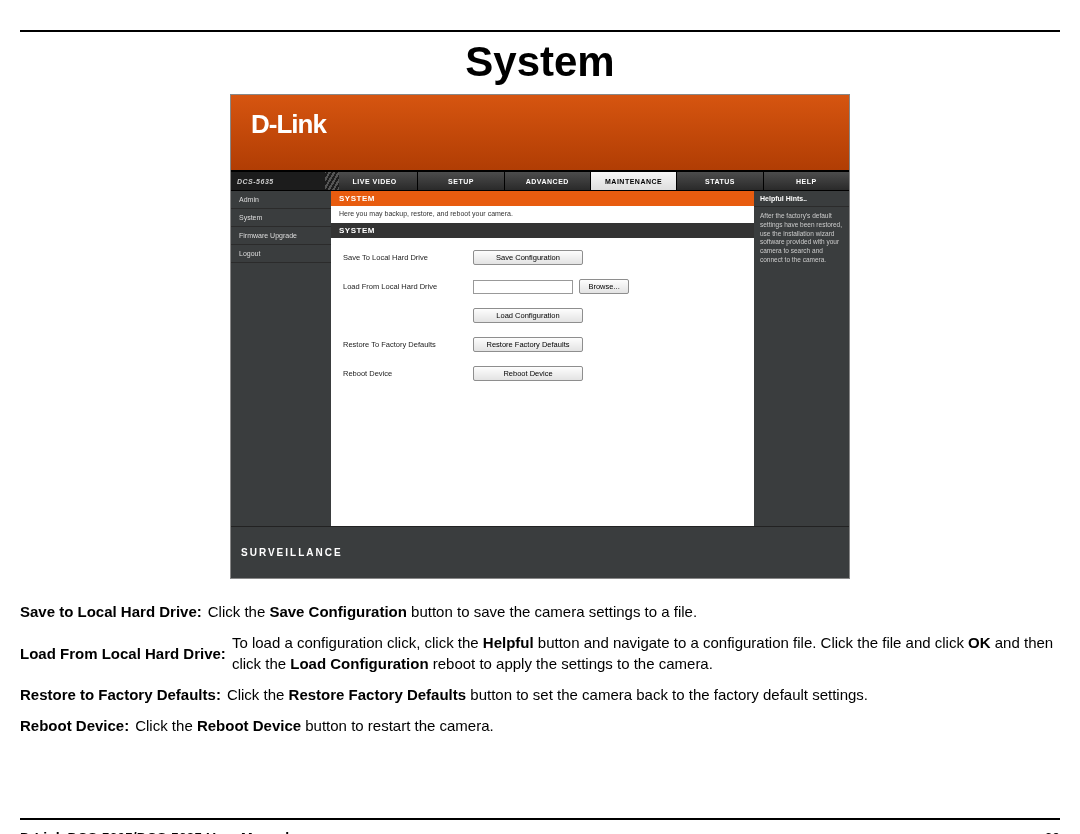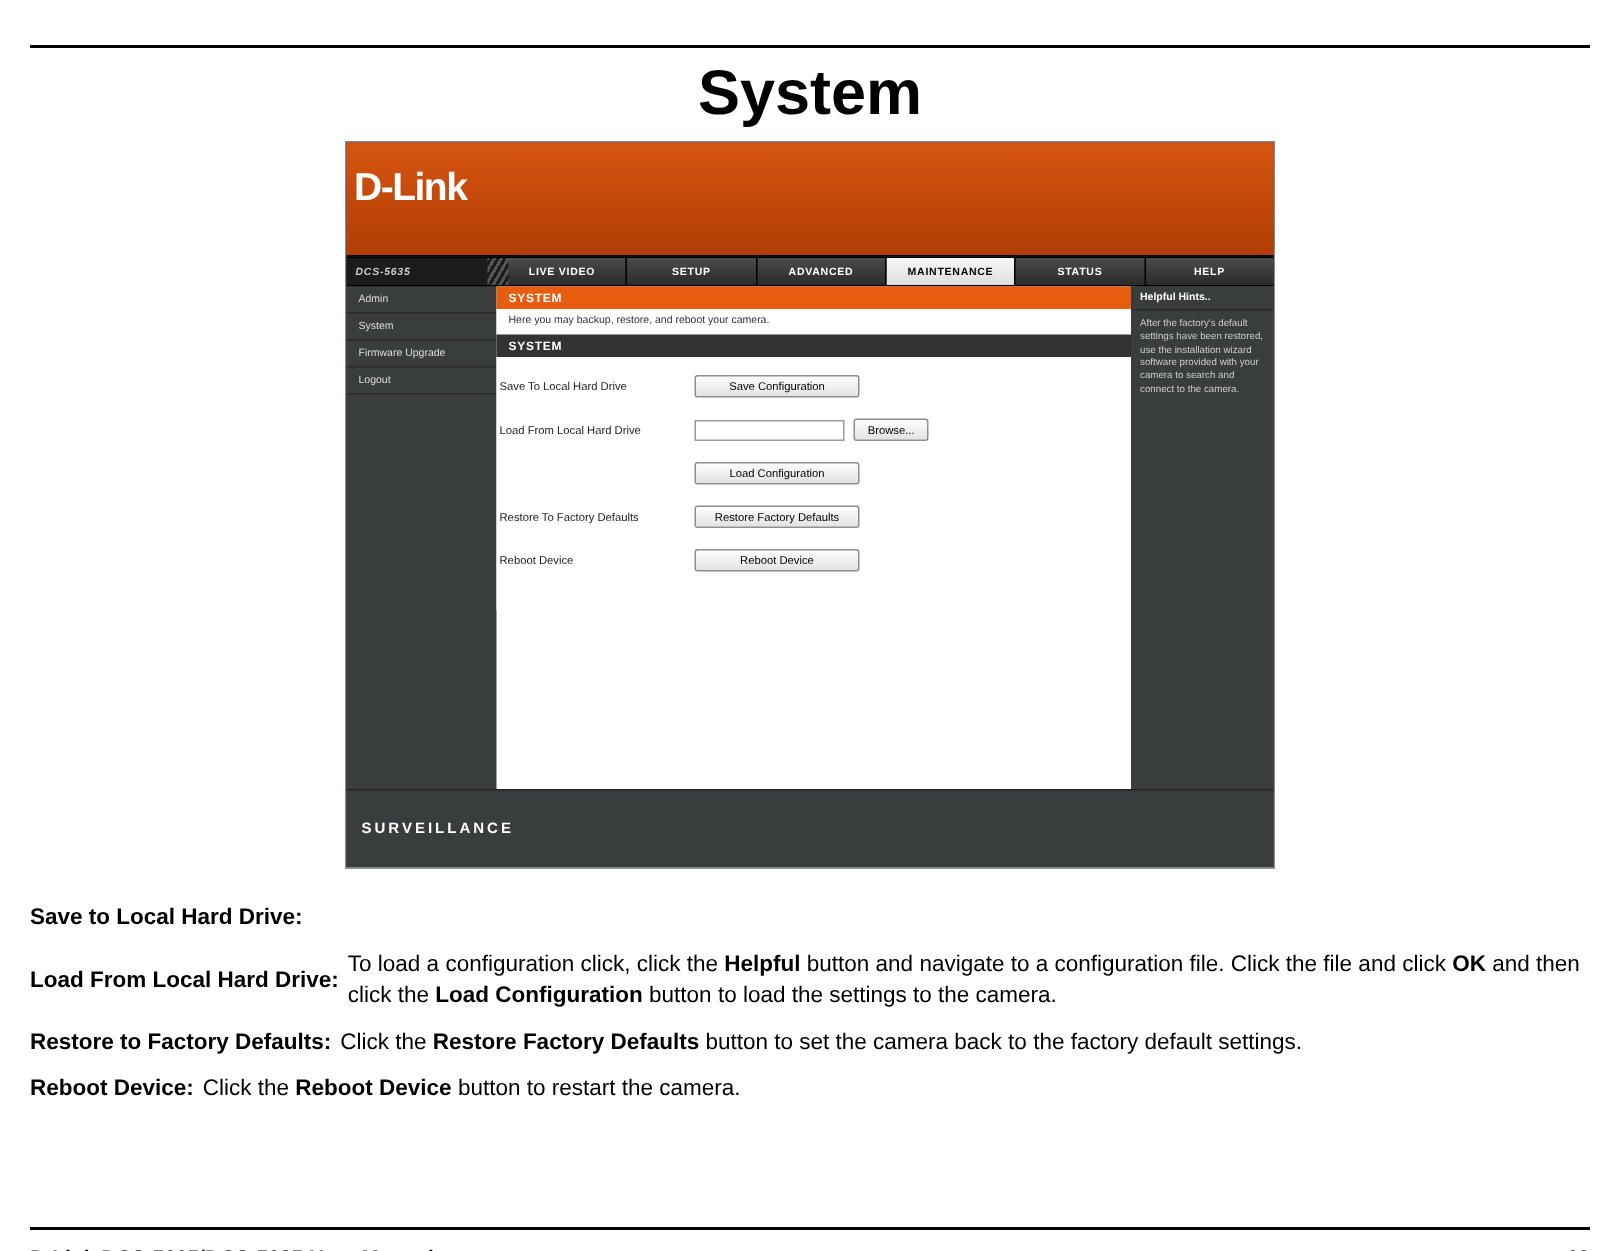--- a/index.html
+++ b/index.html
@@ -30,21 +30,21 @@
   .screenshot {
     width: 620px;
     border: 1px solid #888;
     background: #3a3d3e;
     font-family: Verdana, Arial, sans-serif;
     color: #fff;
   }
   .ss-header {
     background: linear-gradient(#d65510, #b13d04);
     height: 76px;
-    padding: 14px 12px 0 5px;
+    padding: 14px 12px 0 20px;
     border-bottom: 1px solid #000;
   }
   .ss-logo {
     font-family: Arial, sans-serif;
     font-weight: 700;
     font-size: 26px;
     color: #fff;
     letter-spacing: -1px;
   }
   .nav-row {
@@ -124,21 +124,21 @@
     color: #333;
   }
   .sec-bar {
     background: #333;
     color: #fff;
     font-weight: 700;
     padding: 3px 8px;
     font-size: 8px;
     letter-spacing: 0.5px;
   }
-  .sec-content { padding: 12px 2px; background: #fff; }
+  .sec-content { padding: 12px 12px; background: #fff; }
   .form-row {
     display: flex;
     align-items: center;
     margin-bottom: 14px;
     font-size: 7.5px;
   }
   .form-label { width: 130px; color: #222; }
   .form-ctrl { }
   .win-btn {
     display: inline-block;
@@ -282,26 +282,29 @@
         </div>
       </div>
       <div class="ss-footer">SURVEILLANCE</div>
     </div>
   </div>
 
   <div class="desc-block">
 
     <div class="desc-row">
       <span class="desc-term">Save to Local Hard Drive:</span>
+      <span class="desc-text">
+        <span>Click the </span><b>Save Configuration</b><span> button to save the camera settings to a file.</span>
+      </span>
     </div>
 
     <div class="desc-row">
       <span class="desc-term">Load From Local Hard Drive:</span>
       <span class="desc-text">
-        <span>To load a configuration click, click the </span><b>Helpful</b><span> button and navigate to a configuration file. Click the file and click </span><b>OK</b><span> and then click the </span><b>Load Configuration</b><span> button to load the settings to the camera.</span>
+        <span>To load a configuration click, click the </span><b>Helpful</b><span> button and navigate to a configuration file. Click the file and click </span><b>OK</b><span> and then click the </span><b>Load Configuration</b><span> reboot to apply the settings to the camera.</span>
       </span>
     </div>
 
     <div class="desc-row">
       <span class="desc-term">Restore to Factory Defaults:</span>
       <span class="desc-text">
         <span>Click the </span><b>Restore Factory Defaults</b><span> button to set the camera back to the factory default settings.</span>
       </span>
     </div>
 

